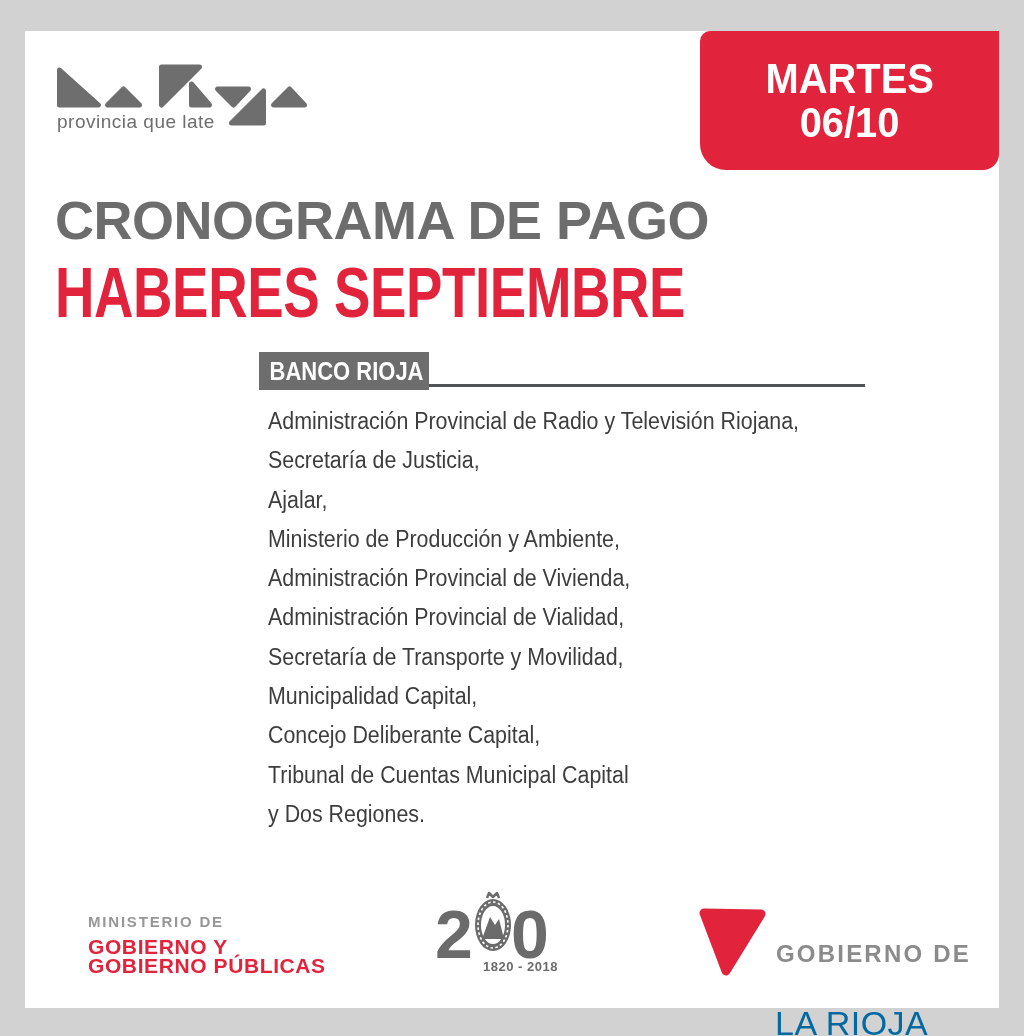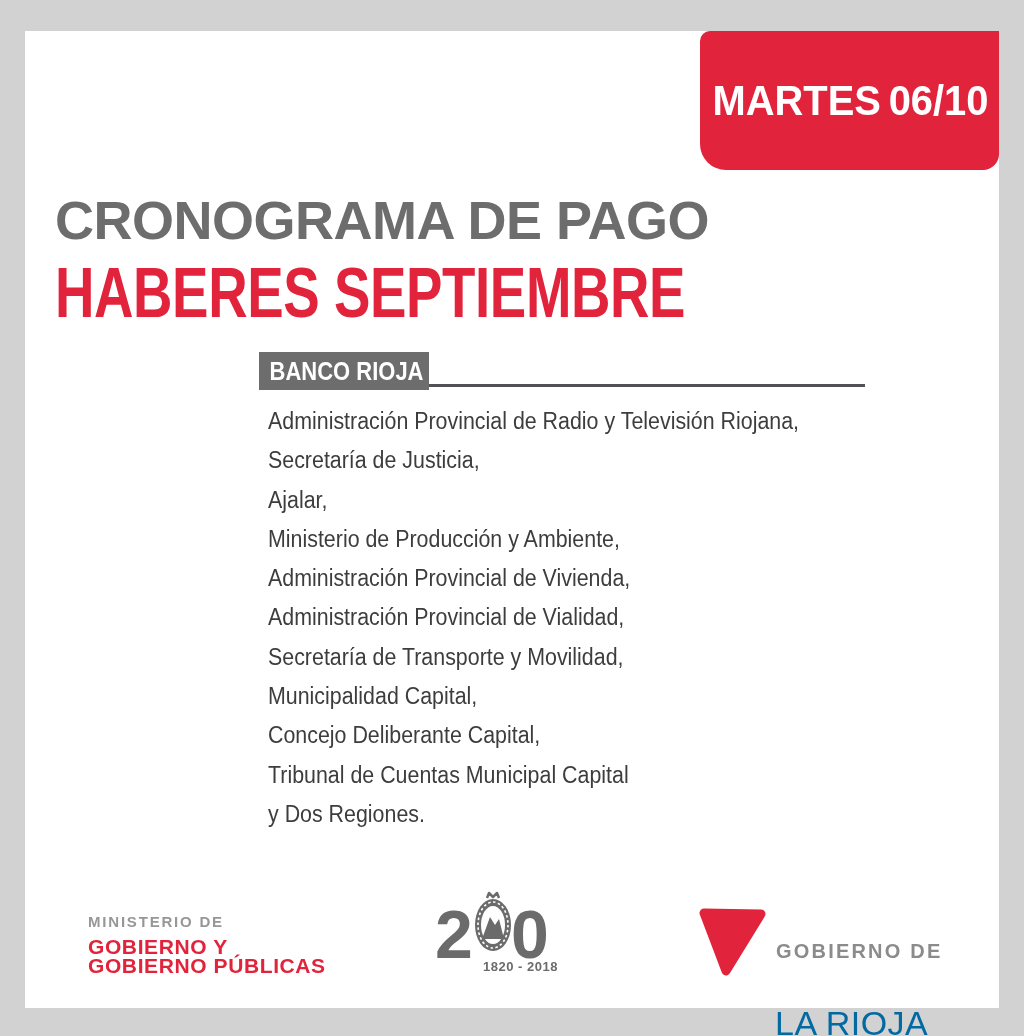--- a/index.html
+++ b/index.html
@@ -19,21 +19,21 @@
   .brand-logo svg { position:absolute; left:0; top:0; }
   .brand-tagline {
     position:absolute; left:2px; top:50px;
     font-size:19px; color:#6e6e6e; letter-spacing:0.5px;
   }
   
   .date-badge {
     position:absolute; right:0; top:0; width:299px; height:139px;
     background:#e2233c;
     border-radius:10px 0 16px 26px;
-    display:flex; flex-direction:row; align-items:center; justify-content:center;
+    display:flex; flex-direction:column; align-items:center; justify-content:center;
     color:#ffffff; text-align:center;
   }
   .badge-day  { font-size:42px; font-weight:700; line-height:44px; letter-spacing:0; transform:scaleX(0.95); }
   .badge-date { font-size:42px; font-weight:700; line-height:44px; transform:scaleX(0.95); }
   
   .title-line1 {
     position:absolute; left:30px; top:158px;
     font-size:54px; font-weight:700; color:#6d6d6d;
     letter-spacing:-0.5px; white-space:nowrap;
   }
@@ -70,28 +70,42 @@
 
   .bicentennial { position:absolute; left:410px; top:860px; width:140px; height:90px; color:#6b6b6b; }
   .bi-digit { position:absolute; font-size:68px; font-weight:700; top:4px; }
   .bi-digit.left  { left:0px; }
   .bi-digit.right { left:76px; }
   .bi-emblem { position:absolute; left:34px; top:0px; }
   .bi-years { position:absolute; left:48px; top:68px; font-size:13px; font-weight:700; letter-spacing:0.5px; color:#6b6b6b; white-space:nowrap; }
 
   .gov-logo { position:absolute; left:672px; top:874px; width:270px; height:75px; }
   .gov-triangle { position:absolute; left:0; top:0; }
-  .gov-line1 { position:absolute; left:79px; top:35px; font-size:20px; font-weight:700; color:#8b8b8b; letter-spacing:2.2px; white-space:nowrap; }
+  .gov-line1 { position:absolute; left:79px; top:35px; font-size:24px; font-weight:700; color:#8b8b8b; letter-spacing:2.2px; white-space:nowrap; }
   .gov-line2 { position:absolute; left:78px; top:55px; font-size:34px; font-weight:400; color:#0369a1; letter-spacing:0.5px; white-space:nowrap;margin-top:44px; }
 </style>
 </head>
 <body>
 
 <div class="card">
 
+  <div class="brand-logo">
+    <svg width="255" height="70" viewBox="0 0 250 70">
+      <g fill="#6e6e6e" stroke="#6e6e6e" stroke-width="5" stroke-linejoin="round">
+        <polygon points="2,9 41,44 2,44"></polygon>
+        <polygon points="50,44 82,44 66,28"></polygon>
+        <polygon points="104,6 142,6 104,44"></polygon>
+        <polygon points="134,23 152,44 134,44"></polygon>
+        <polygon points="160,28 191,28 176,44"></polygon>
+        <polygon points="206,30 206,62 174,62"></polygon>
+        <polygon points="216,44 247,44 232,28"></polygon>
+      </g>
+    </svg>
+    <span class="brand-tagline">provincia que late</span>
+  </div>
 
   <div class="date-badge">
     <div class="badge-day">MARTES</div>
     <div class="badge-date">06/10</div>
   </div>
 
   <div class="title-line1">CRONOGRAMA DE PAGO</div>
   <div class="title-line2">HABERES SEPTIEMBRE</div>
 
   <div class="bank-row">

